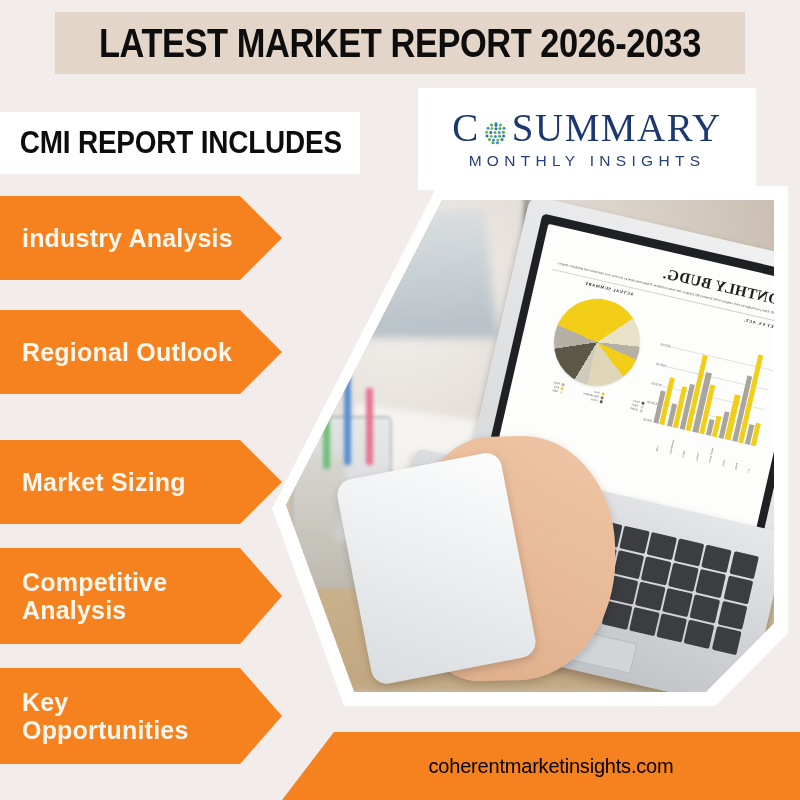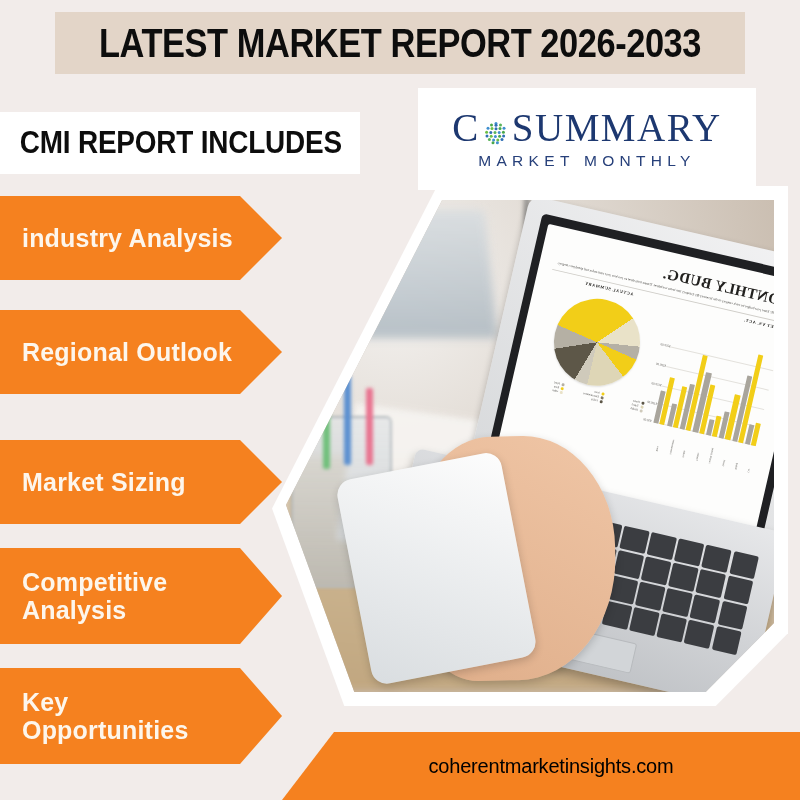--- a/index.html
+++ b/index.html
@@ -253,21 +253,21 @@
             <circle cx="12.6" cy="21.9" r="1.5" fill="#3f8fcf"></circle>
             <circle cx="16.8" cy="21.9" r="1.5" fill="#6cbf45"></circle>
             <circle cx="21" cy="21.6" r="1.5" fill="#2f6fb5"></circle>
             <circle cx="12" cy="24.8" r="1.5" fill="#4aa84a"></circle>
             <circle cx="16.4" cy="24.8" r="1.5" fill="#3f8fcf"></circle>
           </g>
         </svg>
       </span>
       <span>SUMMARY</span>
     </div>
-    <div class="logo-sub">MARKET MONTHLY</div>
+    <div class="logo-sub">MONTHLY INSIGHTS</div>
   </div>
 
   <div class="hex-wrap">
     <div class="hex-outer"></div>
     <div class="hex-inner">
       <div class="scene">
 
         <div class="desk"></div>
         <div class="desk-wood"></div>
         <div class="blur-monitor"></div>

